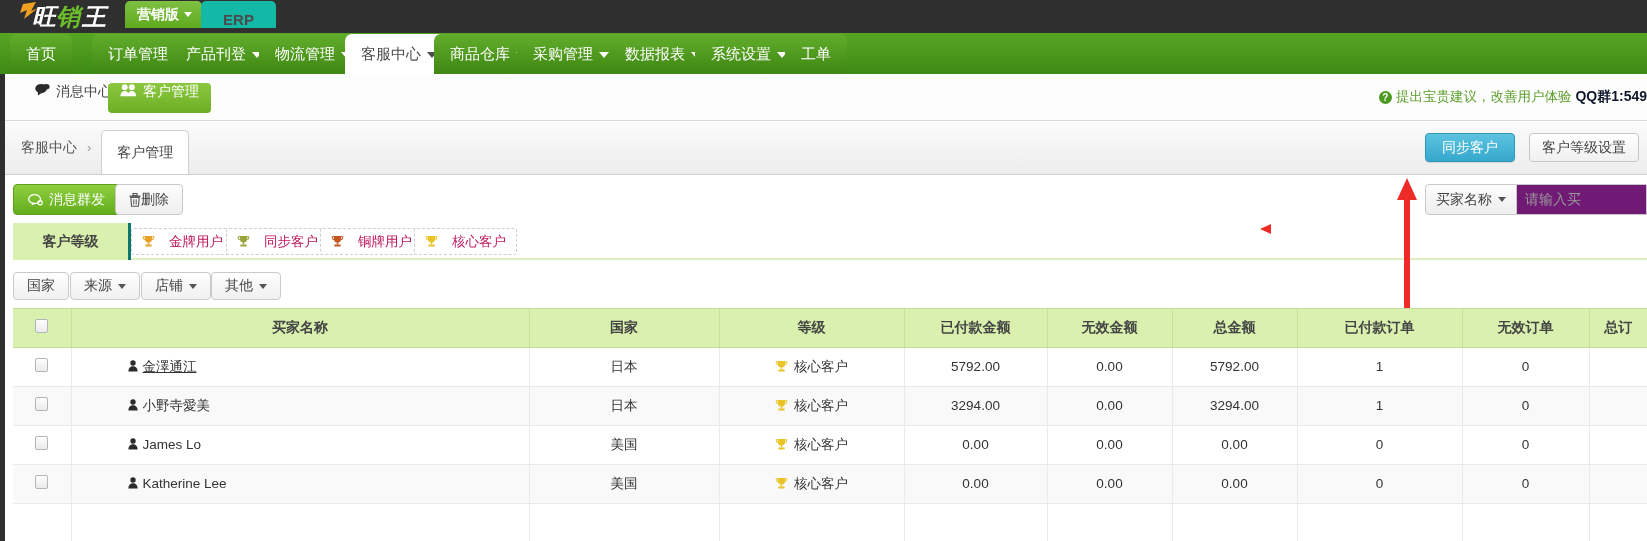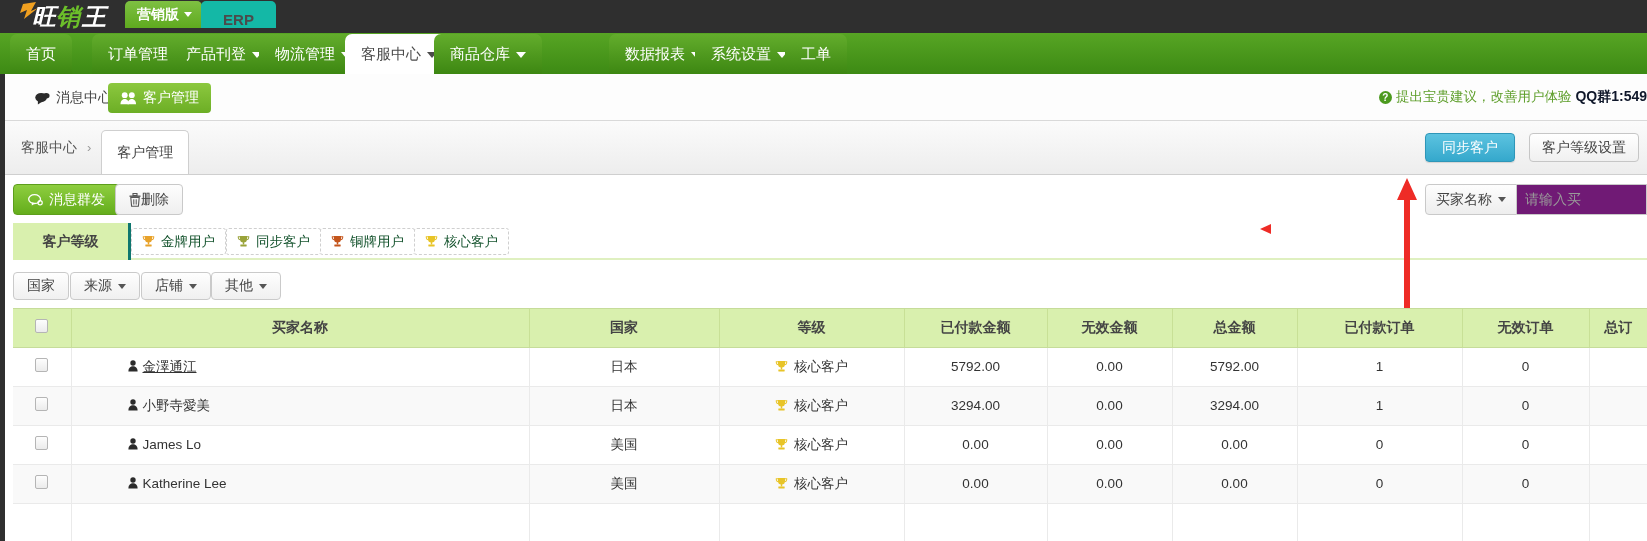--- a/index.html
+++ b/index.html
@@ -68,21 +68,21 @@
 
   
   .subbar {
     position: absolute; top: 74px; left: 0; width: 1647px; height: 47px;
     background: #fdfdfd;
     border-bottom: 1px solid #d9d9d9;
     border-left: 5px solid #2f2f2f;
   }
   .sub-item {
     position: absolute; top: 9px; height: 30px;
-    display: flex; align-items: center; gap: 6px;
+    display: flex; gap: 6px;
     padding: 0 12px; font-size: 14px; color: #444;
     border-radius: 4px; cursor: pointer; white-space:nowrap;
   }
   .sub-item.active {
     background: linear-gradient(to bottom,#8cc83f,#6cae25);
     color: #fff; font-weight: normal;
   }
   .feedback {
     position: absolute; right: 0px; top: 14px;
     font-size: 13.5px; color: #5d9e2a; white-space: nowrap;
@@ -159,22 +159,22 @@
   }
   .level-title {
     position:absolute; left:0; top:0; width:118px; height:37px;
     background:#d9f0ae; border-right:3px solid #0f766e;
     display:flex; align-items:center; justify-content:center;
     font-size:14px; color:#444; font-weight:bold;
   }
   .level-opt {
     position:absolute; top:5px; height:27px; padding:0 10px;
     border:1px dashed #cfcfcf; border-radius:3px;
-    display:flex; align-items:center; gap:6px;
-    font-size:13.5px; color:#14532d; cursor:pointer; background:#fff;
+    display:flex; align-items:center; gap:14px;
+    font-size:13.5px; color:#be185d; cursor:pointer; background:#fff;
   }
 
   
   .filterrow { position:absolute; top:262px; left:13px; width:1634px; height:46px; background:#fff;}
   .fbtn {
     position:absolute; top:10px; height:28px; padding:0 13px;
     background: linear-gradient(to bottom,#fefefe,#f0f0f0);
     border:1px solid #cacaca; border-radius:4px;
     font-size:14px; color:#444; display:flex;align-items:center;gap:6px;cursor:pointer;
   }
@@ -260,20 +260,24 @@
       <div class="nav-item" style="left: 259px;">
         <span>物流管理</span>
         <i class="caret"></i>
       </div>
       <div class="nav-item active" style="left: 345px;">
         <span>客服中心</span>
         <i class="caret"></i>
       </div>
       <div class="nav-item" style="left: 434px;">
         <span>商品仓库</span>
+        <i class="caret"></i>
+      </div>
+      <div class="nav-item" style="left: 517px;">
+        <span>采购管理</span>
         <i class="caret"></i>
       </div>
       <div class="nav-item" style="left: 609px;">
         <span>数据报表</span>
         <i class="caret"></i>
       </div>
       <div class="nav-item" style="left: 695px;">
         <span>系统设置</span>
         <i class="caret"></i>
       </div>

